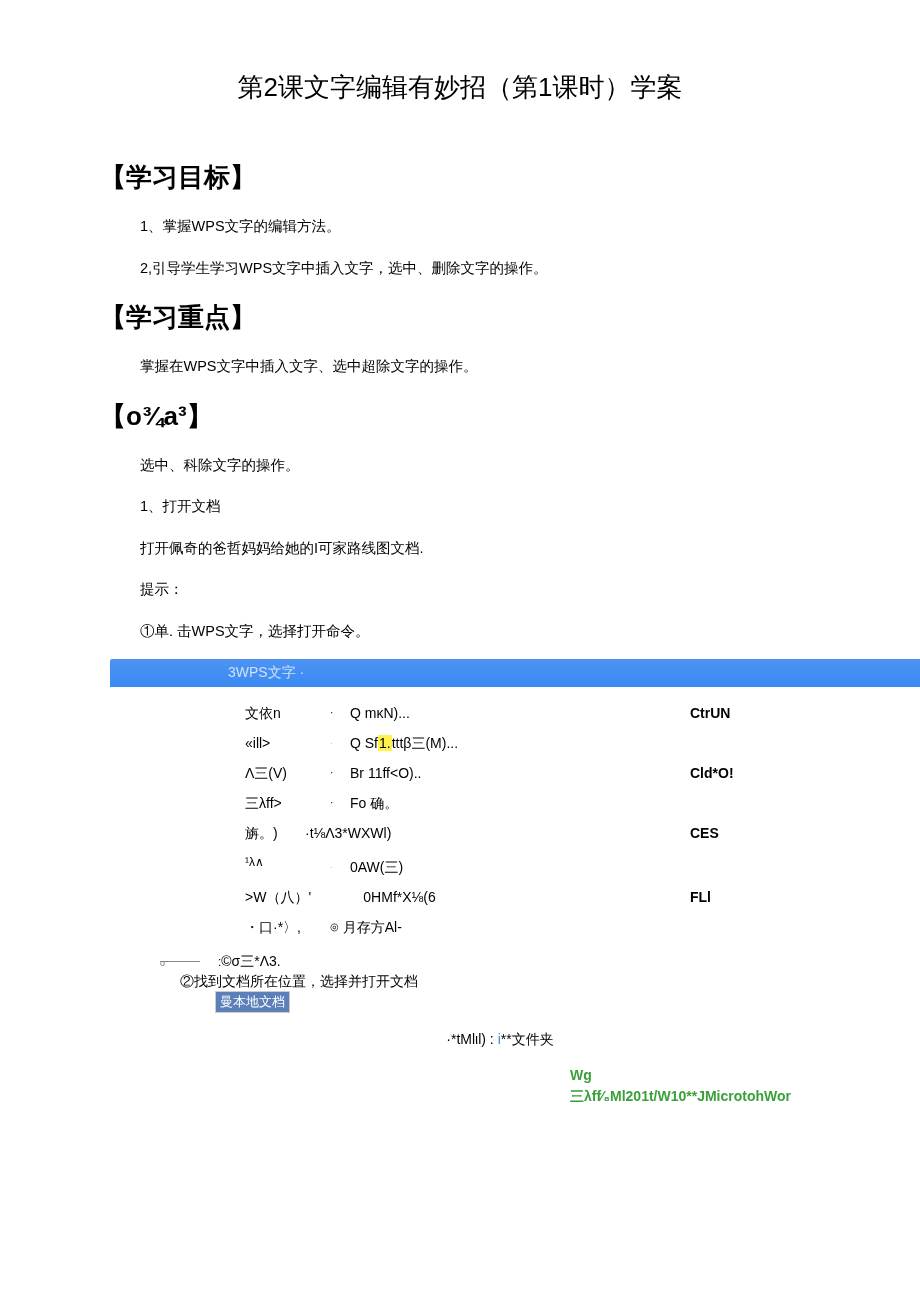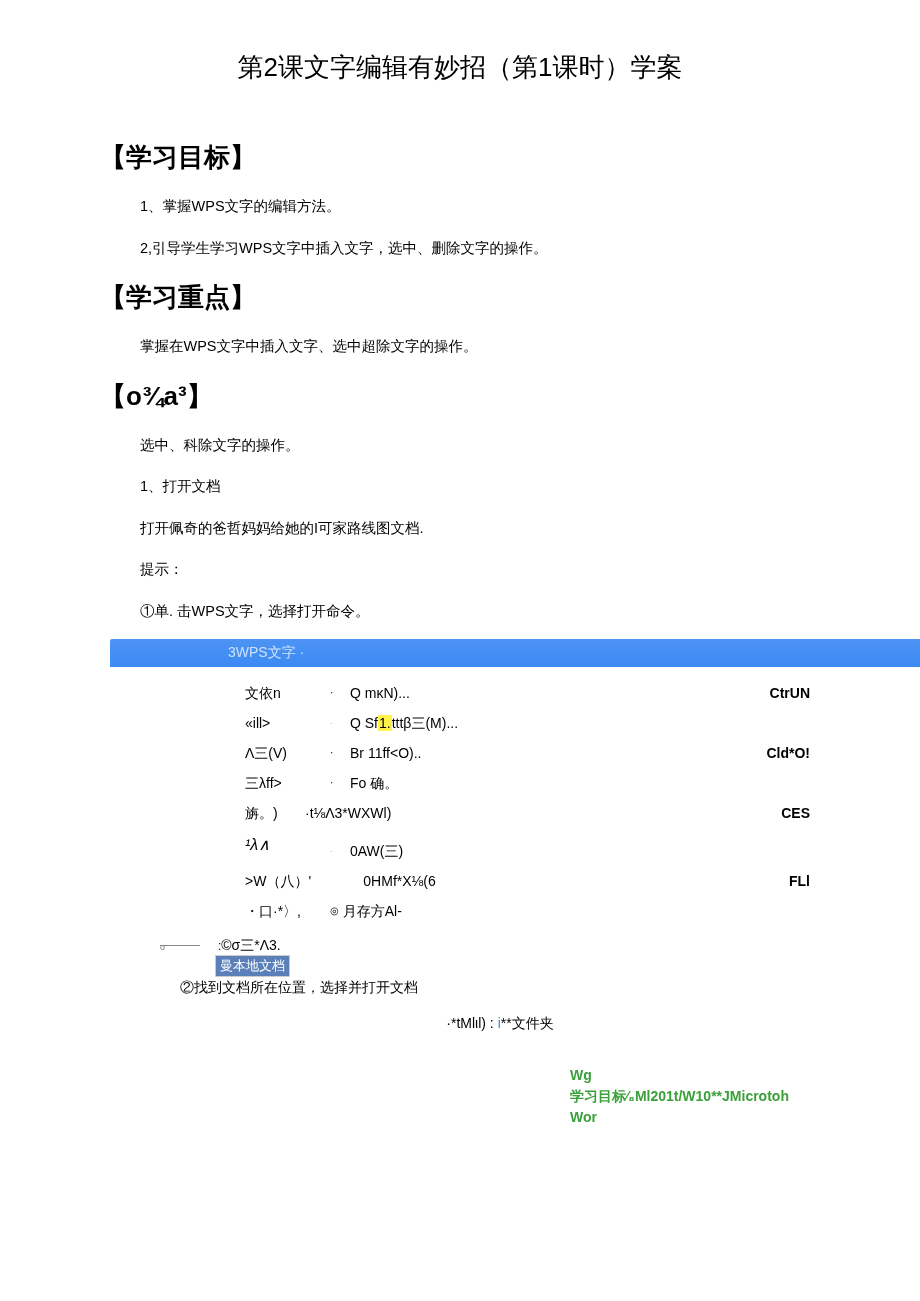--- a/index.html
+++ b/index.html
@@ -7,21 +7,21 @@
     margin: 0;
     background: #f7f7f7;
     font-family: "Microsoft YaHei", "SimSun", sans-serif;
     color: #000;
     width: 920px;
   }
   .page {
     background: #fff;
     width: 920px;
     min-height: 1301px;
-    padding: 50px 0 40px 0;
+    padding: 70px 0 40px 0;
     position: relative;
   }
   .title {
     text-align: center;
     font-size: 26px;
     font-weight: 400;
     margin-bottom: 55px;
   }
   .section-heading {
     font-size: 26px;
@@ -52,24 +52,24 @@
     display: flex;
     font-size: 14px;
     margin-left: 245px;
     margin-right: 110px;
     padding: 6px 0;
     align-items: baseline;
   }
   .menu-left { flex: 0 0 85px; }
   .menu-dot { flex: 0 0 20px; font-size: 10px; position: relative; top:-2px;}
   .menu-mid { flex: 1; }
-  .menu-right { flex: 0 0 120px; text-align: right; font-weight: bold;}
+  .menu-right { flex: 0 0 120px; text-align: left; font-weight: bold;}
   .orange { color: #000000; }
   .hl-yellow { background: #fff24a; padding: 0 1px;}
-  .superscript { font-size: 16px; vertical-align: super; font-style: italic;}
+  .superscript { font-size: 12px; vertical-align: super;}
   .footer-area {
     margin: 0 110px 0 180px;
     font-size: 14px;
     position: relative;
   }
   .local-doc-btn {
     display: inline-block;
     background: #5b7fb8;
     color: #fff;
     font-size: 13px;
@@ -177,26 +177,26 @@
     <span class="menu-mid"><span class="small-circle">◎</span><span>月存方Al-</span></span>
     <span class="menu-right"></span>
   </div>
 
   <div style="margin-left:160px; font-size:14px; margin-top:10px;">
     <span style="display:inline-block; width:40px; border-bottom:1px solid #888; position:relative; top:-4px;"><span style="position:absolute; top:-3px; font-size:9px; color:#777;">o</span></span>
     <span style="margin-left:14px; font-size:12px;">:</span><span>©σ三*Λ3.</span>
   </div>
 
   <div class="footer-area">
+    <div style="margin-top:2px;">②找到文档所在位置，选择并打开文档</div>
     <div><span class="local-doc-btn">曼本地文档</span></div>
-    <div style="margin-top:2px;">②找到文档所在位置，选择并打开文档</div>
   </div>
 
   <div class="green-block">
     <div style="">Wg</div>
-    <div>学习目标⁄₈Ml201t/W10**JMicrotohWor</div>
+    <div>三λff⁄₈Ml201t/W10**JMicrotohWor</div>
   </div>
 
   <div class="last-line">
     <span>·*tMlιl) : </span><span class="blue-i">i</span><span>**文件夹</span>
   </div>
 
 </div>
 
 </body></html>

